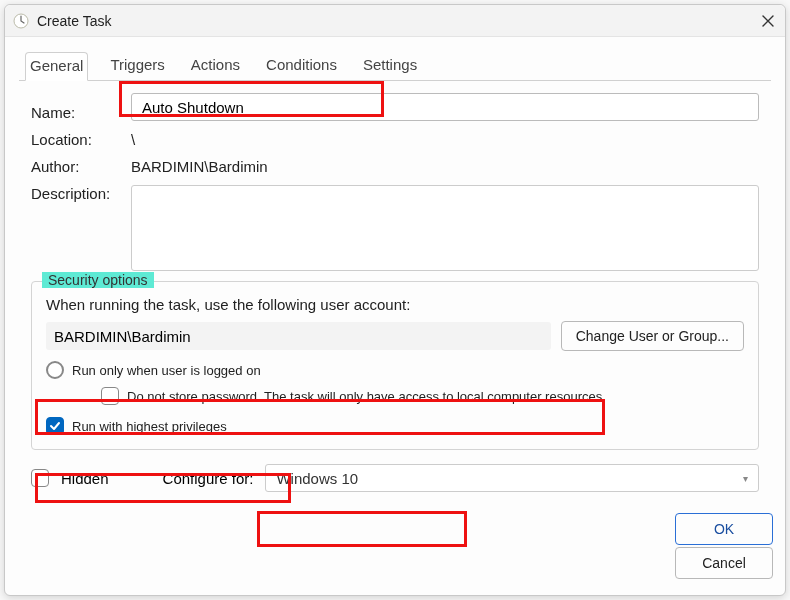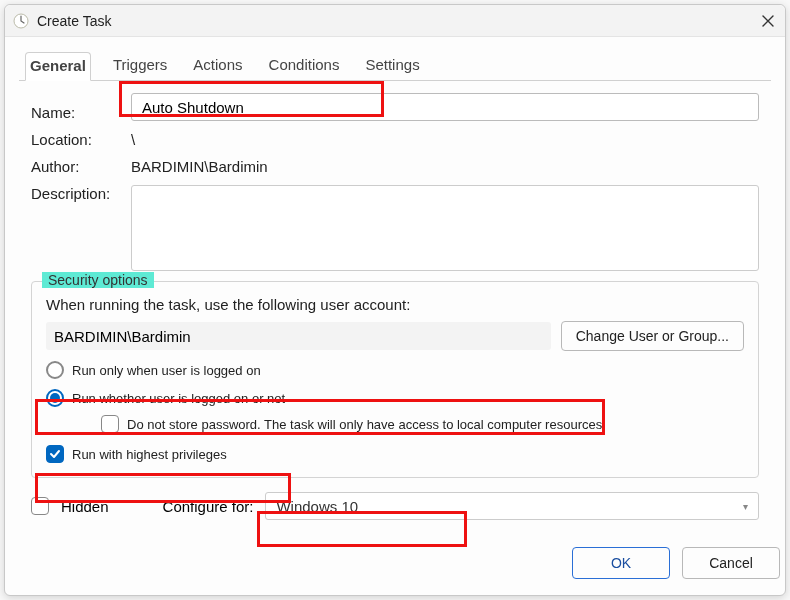--- a/index.html
+++ b/index.html
@@ -25,21 +25,21 @@
   border-radius: 6px 6px 0 0;
 }
 .titlebar .icon { width: 16px; height: 16px; margin-right: 8px; }
 .titlebar .title { font-size: 14px; color: #222; flex: 1; }
 .titlebar .close { width: 18px; height: 18px; display:flex;align-items:center;justify-content:center; }
 
 .client { padding: 14px 16px 16px 16px; position: relative; height: calc(100% - 32px); }
 
 .tabs { display: flex; gap: 18px; font-size: 15px; color: #444; margin-bottom: 0; border-bottom: 1px solid #d0d0d0; padding-left: 6px; margin-left:-2px; margin-right:-2px;}
 .tab { padding: 4px 4px 6px 4px; cursor: pointer; position: relative; top: 1px; }
-.tab.active { background:#fff; border:1px solid #d0d0d0; border-bottom:1px solid #fff; border-radius:4px 4px 0 0;font-weight:bold;}
+.tab.active { background:#fff; border:1px solid #d0d0d0; border-bottom:1px solid #fff; border-radius:4px 4px 0 0;}
 
 .form { padding: 12px 10px 0 10px; }
 
 .row { display: flex; align-items: flex-end; margin-bottom: 10px; font-size: 15px; color: #222; }
 .row .label { width: 100px; }
 .row .value { flex: 1; }
 
 .name-input {
   flex: 1;
   height: 28px;
@@ -122,22 +122,22 @@
 .select {
   flex: 1; height: 28px;
   border: 1px solid #ccc; border-radius: 3px;
   background:#fff; display:flex;align-items:center;justify-content:space-between;
   padding: 6px 10px; font-size:15px; color:#333;
 }
 .select .chev { color:#888; font-size:10px; }
 
 .dlg-buttons {
   position: absolute;
-  right: 5px; bottom: 16px;
-  display: flex; gap: 12px;
+  right: 12px; bottom: 16px;
+  display: flex; gap: 2px; flex-direction: column;
 }
 .dlg-buttons .btn { width: 98px; height:32px; }
 
 
 .hl { position:absolute; border:3px solid #e11; pointer-events:none; }
 .hl1 { left:114px; top:76px;  width:265px; height:36px; }
 .hl2 { left:30px;  top:394px; width:570px; height:36px; }
 .hl3 { left:30px;  top:468px; width:256px; height:30px; }
 .hl4 { left:252px; top:506px; width:210px; height:36px; }
 
@@ -201,24 +201,20 @@
         <div class="sec-row">
           <div class="sec-account">BARDIMIN\Bardimin</div>
           <button class="btn">Change User or Group...</button>
         </div>
 
         <div class="radio-row">
           <span class="radio"></span>
           <span>Run only when user is logged on</span>
         </div>
 
-        <div class="radio-row">
-          <span class="radio checked"></span>
-          <span>Run whether user is logged on or not</span>
-        </div>
 
         <div class="check-row sub">
           <span class="checkbox"></span>
           <span>Do not store password.  The task will only have access to local computer resources.</span>
         </div>
 
         <div class="check-row" style="margin-top:12px;">
           <span class="checkbox checked">
             <svg viewBox="0 0 12 12" width="12" height="12">
                 <path d="M2 6l3 3 5-6" stroke-width="2" fill="none" stroke-linecap="round" stroke-linejoin="round"></path>

